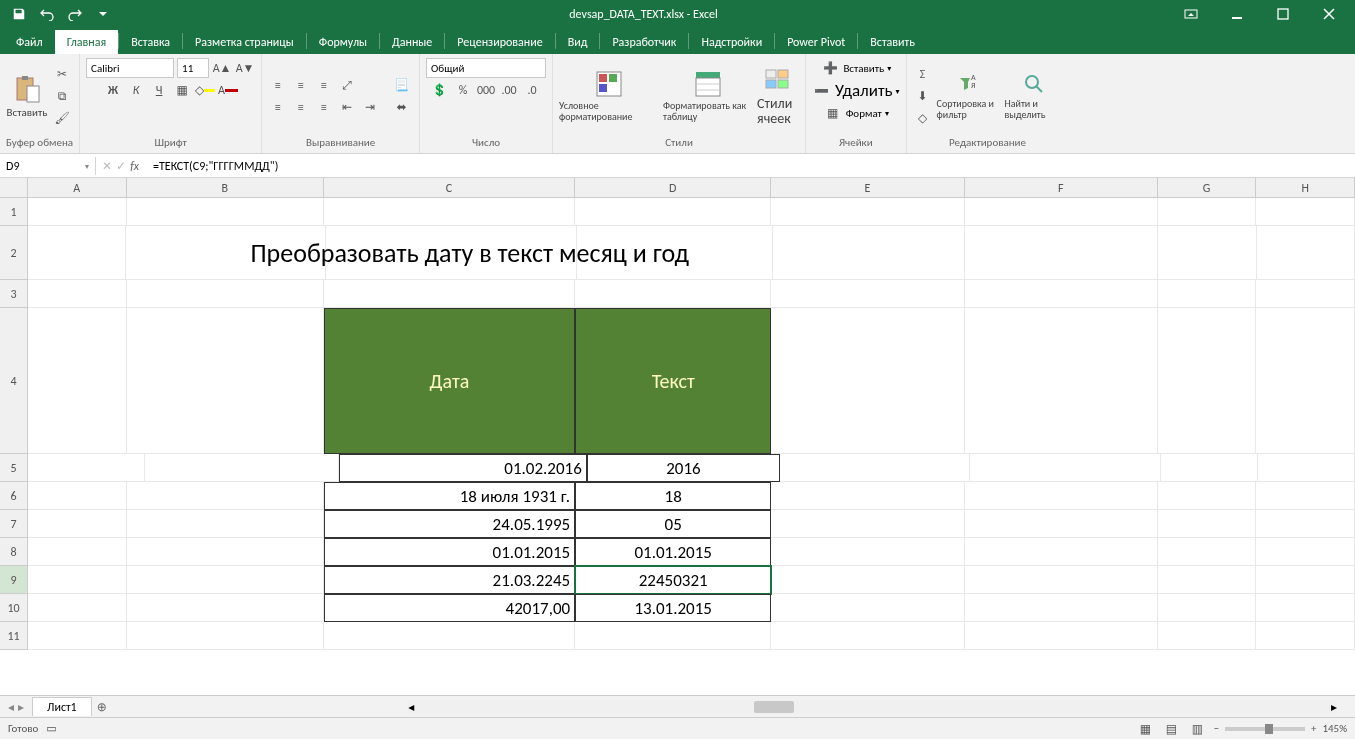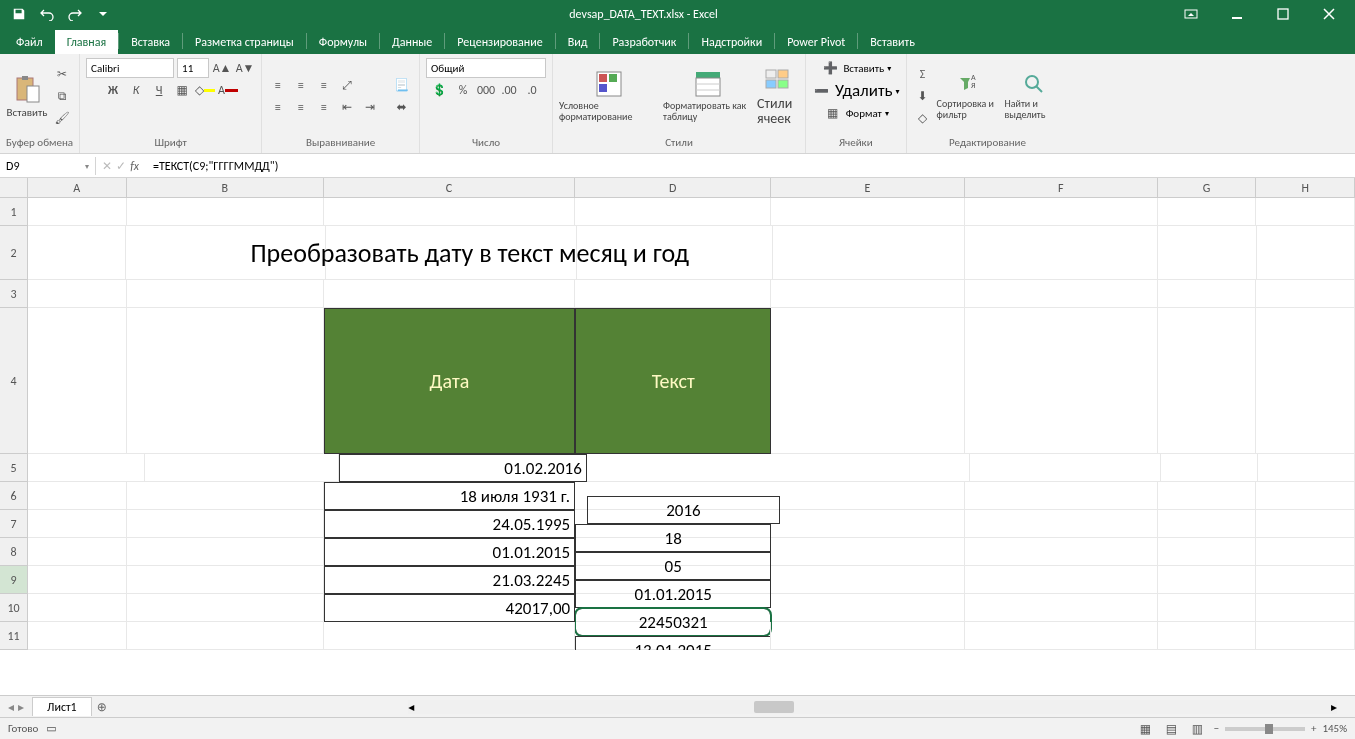--- a/index.html
+++ b/index.html
@@ -52,22 +52,22 @@
 .rownum.sel { background: #d3e5d3; }
 
 .cells { position: relative; }
 .gridrow { display: flex; border-bottom: 1px solid #e8e8e8; }
 .cell { border-right: 1px solid #e8e8e8; display: flex; align-items: center; padding: 0 4px; overflow: visible; }
 
 .headline { font-size: 26px; font-family: Calibri; white-space: nowrap; }
 .th { background: #548235; border: 1px solid #333; display: flex; align-items: center; justify-content: center; font-size: 20px; color: #fef9c3; }
 .td { border: 1px solid #333; font-size: 17px; }
 .td.r { justify-content: flex-end; }
-.td.c { justify-content: center; margin-top: 42px; }
-.sel-cell { outline: 2px solid #1a7243; outline-offset: -1px; border-radius: 7px; }
+.td.c { justify-content: center; }
+.sel-cell { outline: 2px solid #1a7243; outline-offset: -1px; }
 
 .sheet-tabs { position: absolute; bottom: 22px; left: 0; right: 0; height: 22px; background: #f2f2f2; border-top: 1px solid #ccc; display: flex; align-items: center; font-size: 12px; }
 .tabnav { display: flex; gap: 4px; padding: 0 8px; color: #888; }
 .sheettab { background: #fff; border: 1px solid #ccc; border-bottom: none; padding: 2px 14px; cursor: pointer; }
 .addtab { width: 20px; height: 20px; display:flex; align-items:center; justify-content:center; cursor:pointer; color:#666; }
 .hscroll { flex: 1; margin: 0 18px; height: 14px; background: #f0f0f0; display:flex; align-items:center; }
 .hsb { width: 40px; height: 12px; background: #c8c8c8; margin-left: 340px; border-radius:2px;}
 
 .statusbar { position: absolute; bottom: 0; left: 0; right: 0; height: 22px; background: #f2f2f2; border-top: 1px solid #ccc; display: flex; align-items: center; padding: 0 8px; font-size: 11px; color: #555; }
 .statusbar .right { margin-left: auto; display: flex; align-items: center; gap: 6px; }

